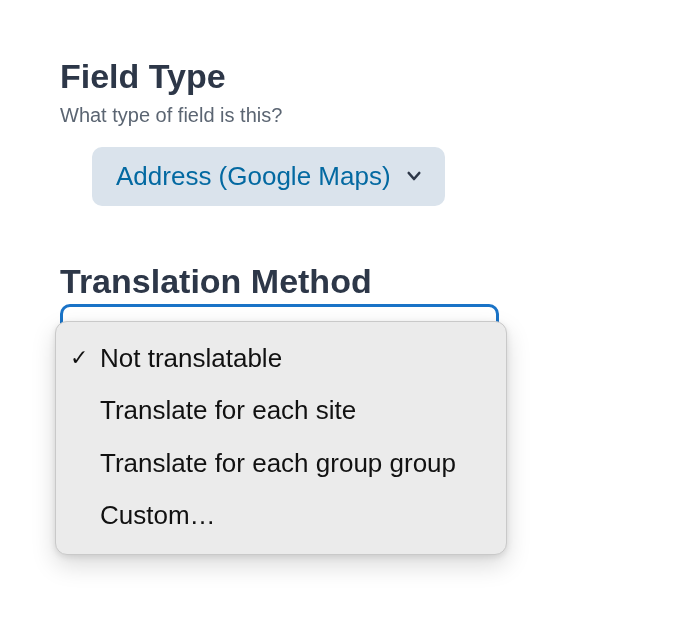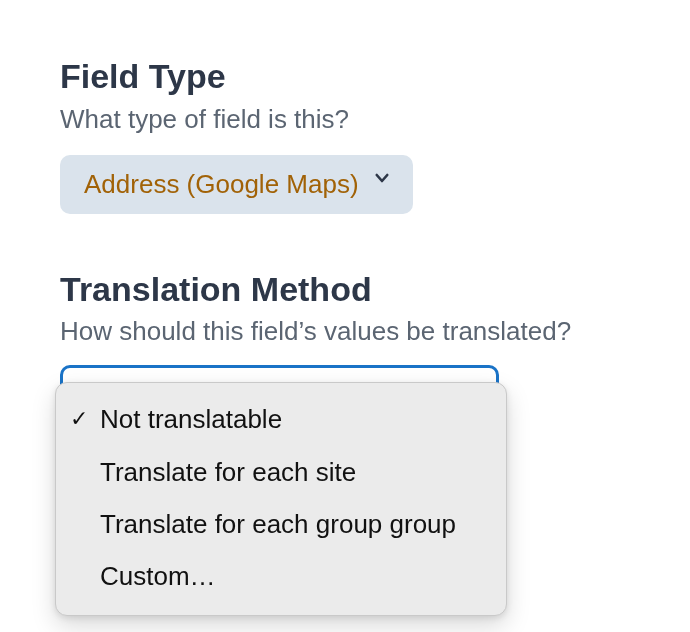--- a/index.html
+++ b/index.html
@@ -13,37 +13,38 @@
   }
   .field-group { margin-bottom: 54px; }
   .field-label {
     font-size: 34px;
     font-weight: 700;
     color: #2d3748;
     line-height: 1.25;
     margin-bottom: 4px;
   }
   .field-description {
-    font-size: 26px;
+    font-size: 20px;
     font-weight: 400;
     color: #5b6572;
     line-height: 1.35;
     margin-bottom: 18px;
   }
   .select-button {
     display: inline-flex;
-    align-items: flex-start;
+    align-items: center;
     gap: 14px;
     background: #dae3ec;
     border: none;
     border-radius: 10px;
     padding: 14px 22px 14px 24px;
     font-size: 26px;
-    color: #a16207;
+    color: #0369a1;
     cursor: pointer;
+    margin-left: 32px;
   }
   .select-button .chevron {
     width: 18px;
     height: 18px;
     position: relative;
     display: inline-block;
   }
   .select-button .chevron svg { display: block; }
   .select-focus-outline {
     position: relative;
@@ -94,21 +95,20 @@
     <span class="chevron">
       <svg viewBox="0 0 24 24" width="18" height="18" fill="none" stroke="#2d3748" stroke-width="3.5" stroke-linecap="round" stroke-linejoin="round">
           <polyline points="5 8 12 16 19 8"></polyline>
         </svg>
     </span>
   </button>
 </div>
 
 <div class="field-group">
   <div class="field-label">Translation Method</div>
-  <div class="field-description">How should this field’s values be translated?</div>
   <div class="select-focus-outline">
     <div class="dropdown-menu">
       <div class="dropdown-item">
         <span class="check-slot">✓</span>
         <span>Not translatable</span>
       </div>
       <div class="dropdown-item">
         <span class="check-slot hidden">✓</span>
         <span>Translate for each site</span>
       </div>

